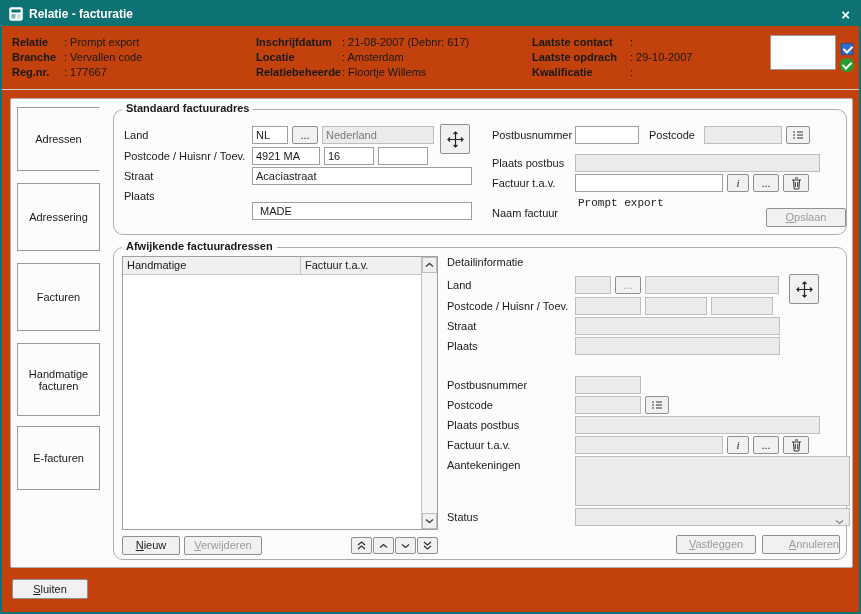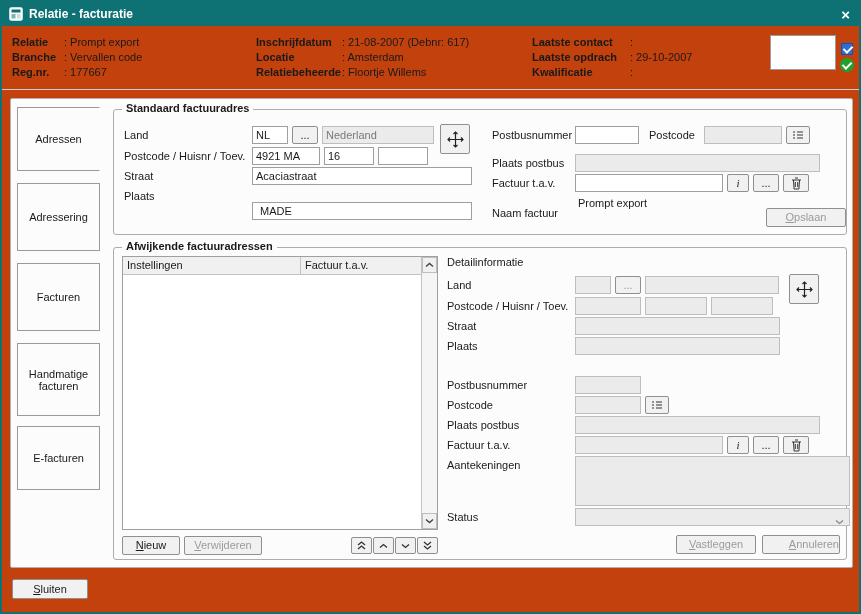--- a/index.html
+++ b/index.html
@@ -22,25 +22,25 @@
   .bluecheck::after{content:"";position:absolute;left:3px;top:0px;width:4px;height:7px;border-right:2px solid #fff;border-bottom:2px solid #fff;transform:rotate(45deg);}
   .greencheck{position:absolute;left:838px;top:32px;width:14px;height:14px;background:#22a02c;border-radius:50%;}
   .greencheck::after{content:"";position:absolute;left:4px;top:2px;width:4px;height:7px;border-right:2px solid #fff;border-bottom:2px solid #fff;transform:rotate(45deg);}
 
   
   .panel{position:absolute;left:8px;top:96px;width:843px;height:470px;background:#fcfcfc;border:1px solid #b0b0b0;border-radius:2px;}
   .tab{position:absolute;left:6px;width:83px;border:1px solid #9a9a9a;background:#fcfcfc;display:flex;align-items:center;justify-content:center;text-align:center;font-size:11px;padding:3px;cursor:pointer;color:#1a1a1a;}
   .tab.active{border-right-color:#fcfcfc;}
 
   
-  .group{position:absolute;border:1px solid #adadad;border-radius:3px;}
+  .group{position:absolute;border:1px solid #adadad;border-radius:10px;}
   .legend{position:absolute;top:-8px;left:8px;background:#fcfcfc;padding:0 4px;font-size:11px;font-weight:bold;color:#1a1a1a;white-space:nowrap;}
 
   .lbl{position:absolute;font-size:11px;color:#1a1a1a;white-space:nowrap;}
-  .val{position:absolute;font-size:11px;color:#1a1a1a;white-space:nowrap;}
+  .val{position:absolute;font-size:11px;color:#1a1a1a;white-space:nowrap;font-family:Liberation Mono, monospace;}
   .inp{position:absolute;height:18px;border:1px solid #9f9f9f;background:#fff;font-family:inherit;font-size:11px;padding:0 3px;color:#1a1a1a;}
   .inp.dis{background:#ebebeb;border-color:#bebebe;color:#7a7a7a;}
   textarea.inp{resize:none;padding:2px 3px;}
   .btn{position:absolute;height:18px;border:1px solid #8f8f8f;background:#f1f1f1;font-family:inherit;font-size:11px;color:#1a1a1a;text-align:center;padding:0;line-height:15px;border-radius:2px;cursor:pointer;}
   .btn.gray{color:#9b9b9b;}
   .accel::first-letter{text-decoration:underline;}
   .iconbtn{display:flex;align-items:center;justify-content:center;}
 
   
   .grid{position:absolute;left:8px;top:8px;width:316px;height:274px;border:1px solid #9f9f9f;background:#fff;}
@@ -181,21 +181,21 @@
       <span class="val" style="left:464px;top:87px;">Prompt export</span>
 
       <button class="btn gray accel" style="left:652px;top:98px;width:80px;height:19px;">Opslaan</button>
     </div>
 
     <div class="group" style="left:102px;top:148px;width:734px;height:313px;">
       <span class="legend">Afwijkende factuuradressen</span>
 
       <div class="grid">
         <div class="gridhead">
-          <div class="hcell" style="width:178px;">Instellingen</div>
+          <div class="hcell" style="width:178px;">Handmatige</div>
           <div class="hcell" style="width:121px;">Factuur t.a.v.</div>
         </div>
         <div class="gridbody"></div>
         <div class="vscroll">
           <div class="sbtn up">
               <svg width="9" height="6" fill="none" stroke="#444" stroke-width="1.4">
                 <path d="M1 4.5 L4.5 1.5 L8 4.5"></path>
               </svg>
             </div>
           <div class="sbtn down">

